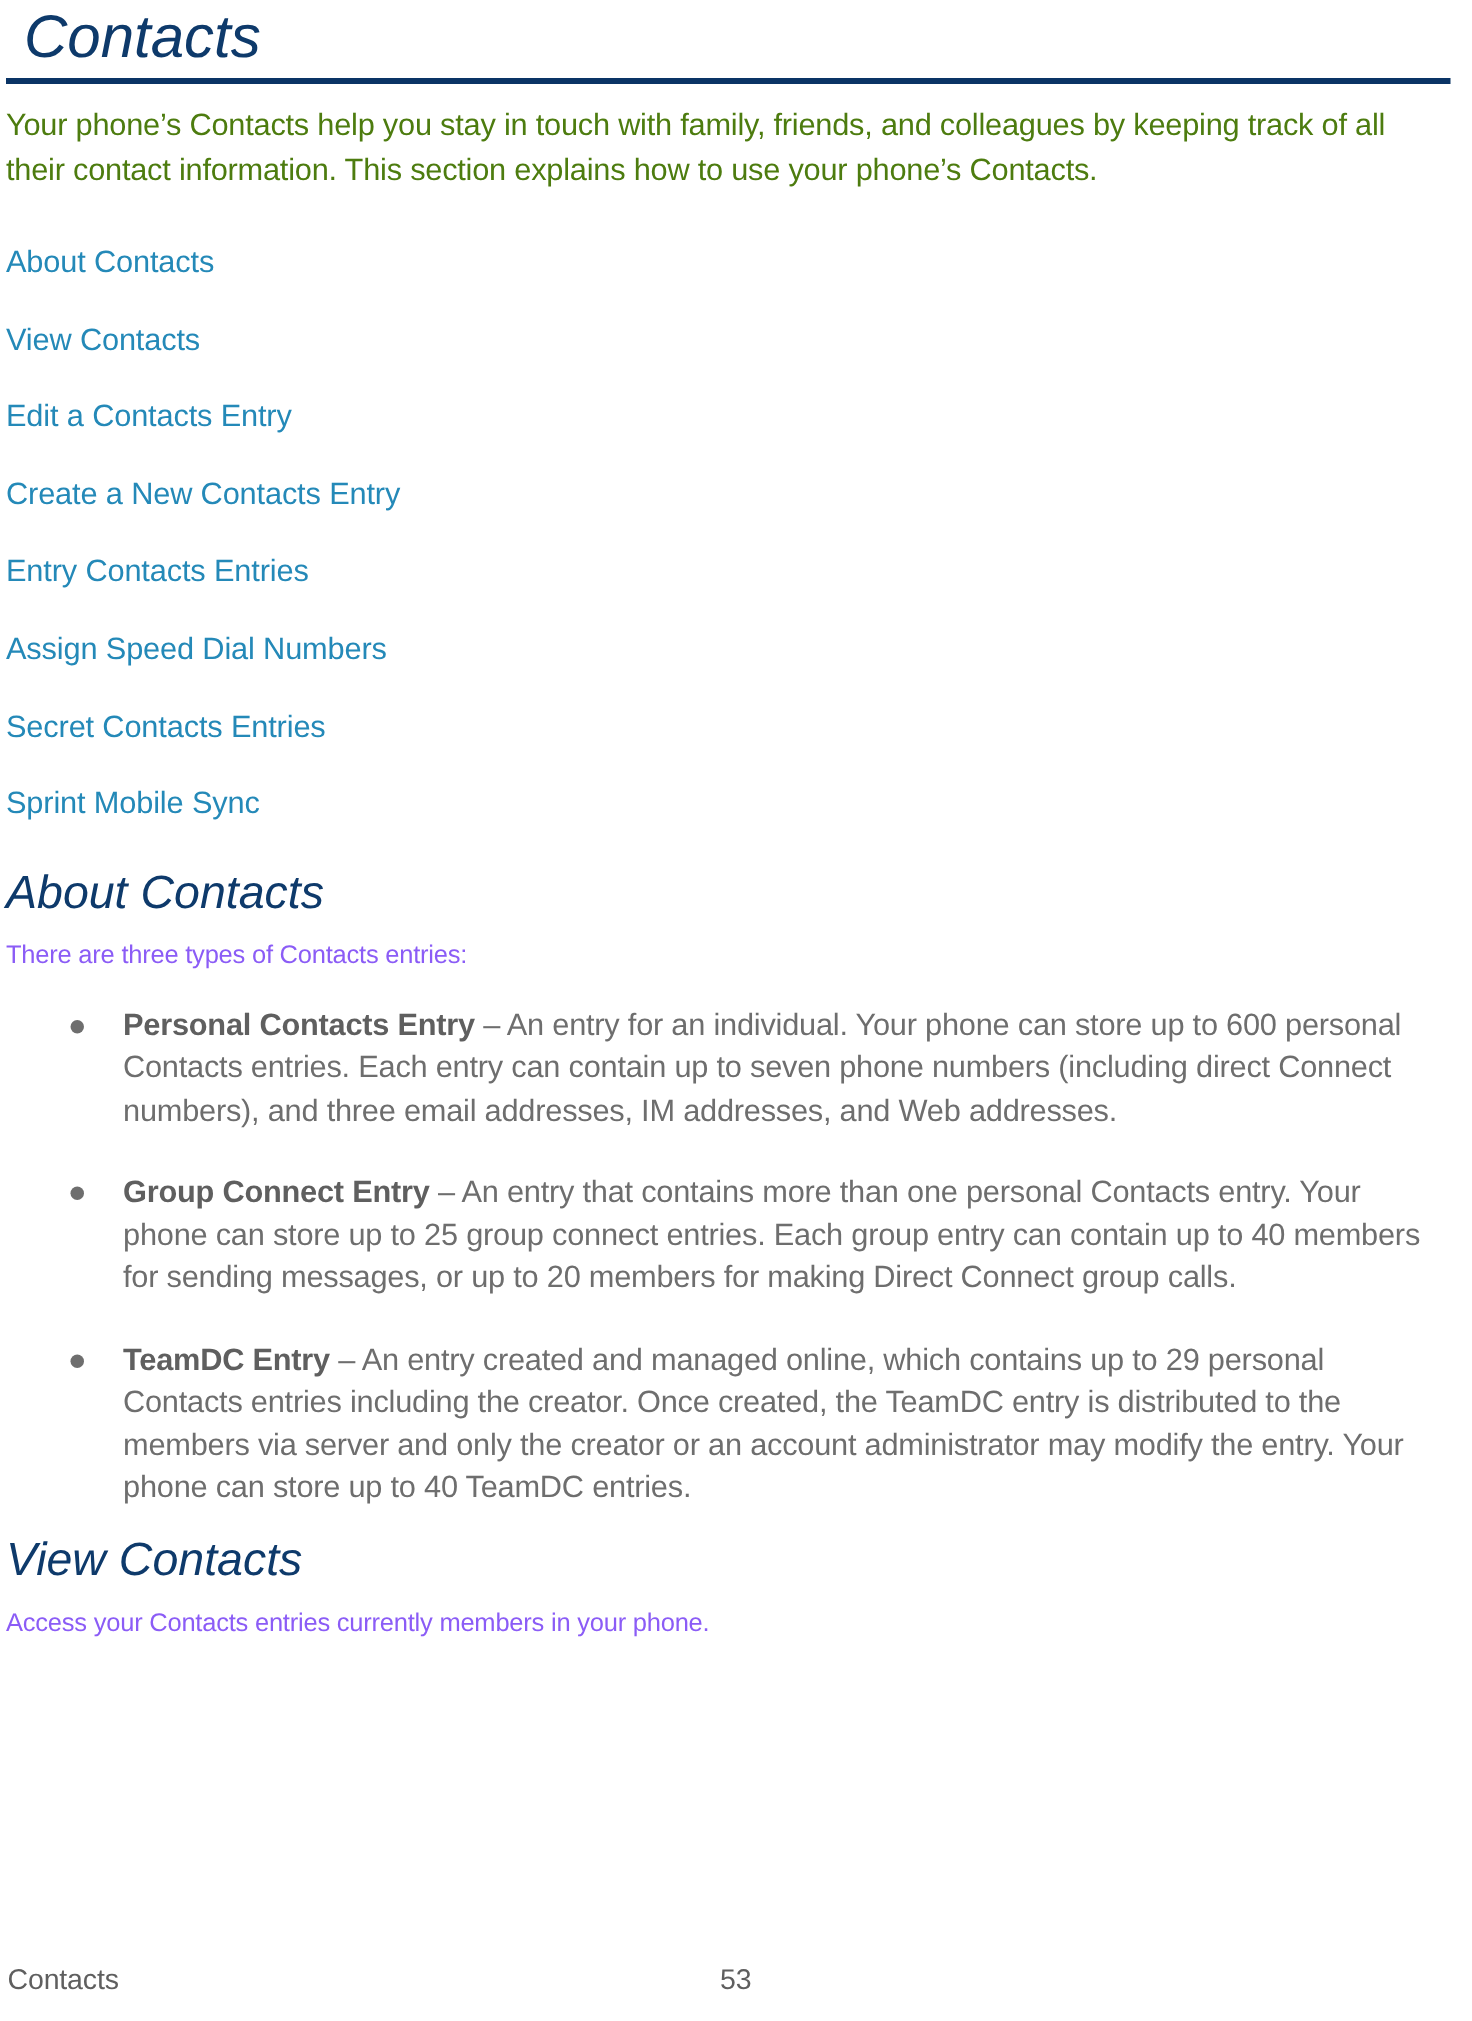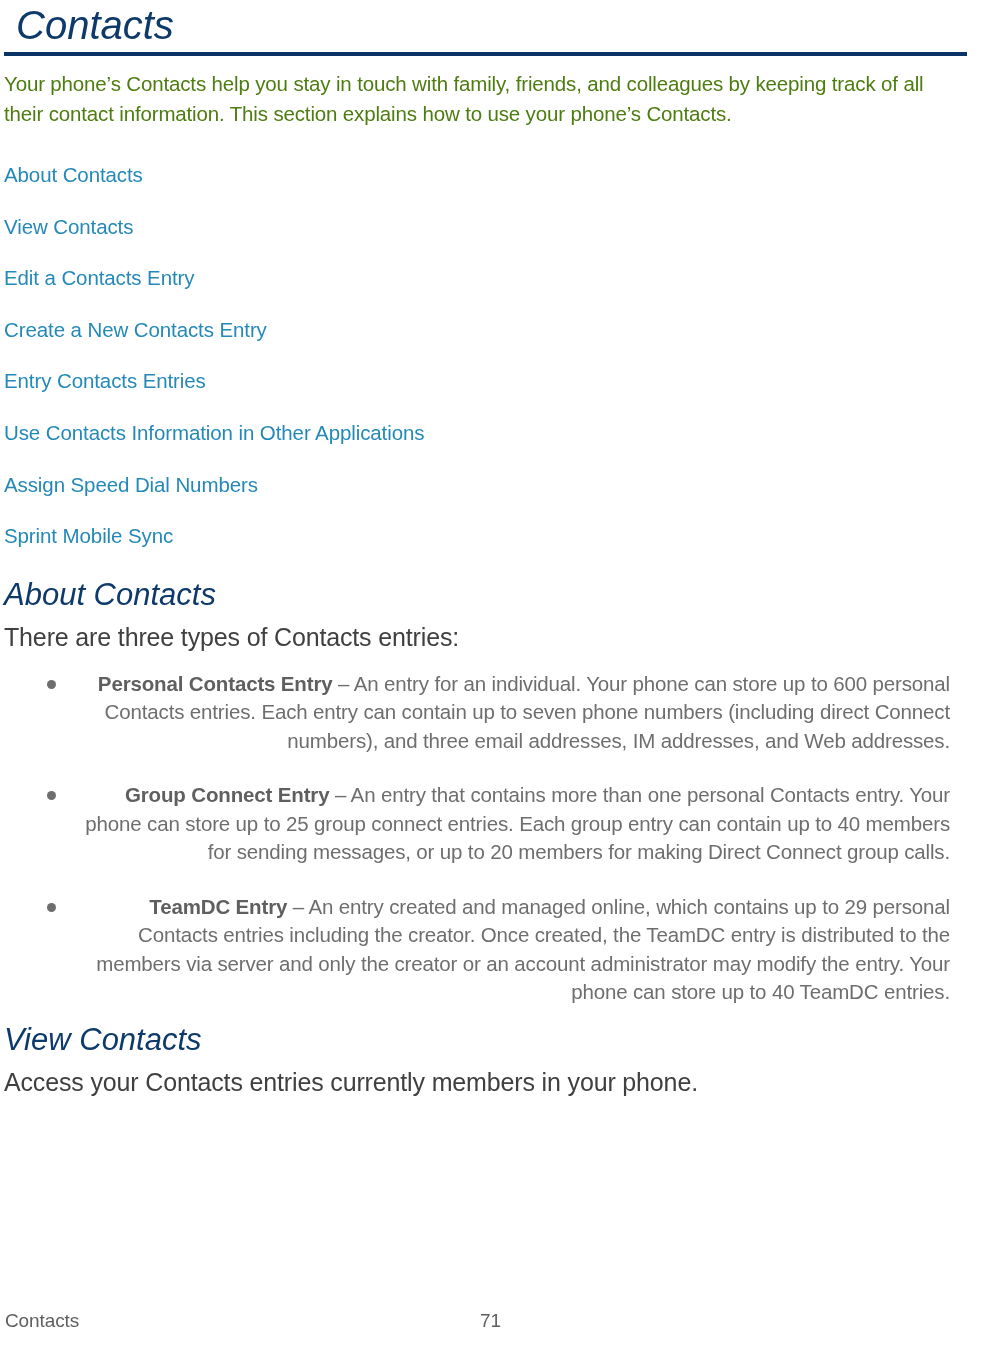--- a/index.html
+++ b/index.html
@@ -79,34 +79,33 @@
     font-style: italic;
     font-weight: 400;
     font-size: 31px;
     line-height: 38px;
     color: #0E3A6B;
     margin: 14px 0 0 2px;
     letter-spacing: 0px;
   }
 
   .section-text {
-    color: #404040;
-    font-size: 25px;
+    color: #8b5cf6;
+    font-size: 17px;
     line-height: 30px;
     margin: 8px 0 0 2px;
     width: 948px;
     letter-spacing: -0.15px;
   }
 
   
   .bullets {
     margin: 18px 0 0 0;
     padding: 0;
     list-style: none;
-    text-align: right;
   }
   .bullet-item {
     position: relative;
     margin: 0 0 26px 0;
     padding: 0 0 0 80px;
     width: 868px;
     box-sizing: content-box;
     color: #6E6E6E;
     font-size: 20.5px;
     line-height: 28.5px;
@@ -165,22 +164,22 @@
   <div class="title-rule"></div>
 
   <p class="intro">Your phone’s Contacts help you stay in touch with family, friends, and colleagues by keeping track of all their contact information. This section explains how to use your phone’s Contacts.</p>
 
   <ul class="toc">
     <li><a class="toc-link" href="#">About Contacts</a></li>
     <li><a class="toc-link" href="#">View Contacts</a></li>
     <li><a class="toc-link" href="#">Edit a Contacts Entry</a></li>
     <li><a class="toc-link" href="#">Create a New Contacts Entry</a></li>
     <li><a class="toc-link" href="#">Entry Contacts Entries</a></li>
-    <li><a class="toc-link" href="#">Use Contacts Information in Other Applications</a></li>
     <li><a class="toc-link" href="#">Assign Speed Dial Numbers</a></li>
+    <li><a class="toc-link" href="#">Secret Contacts Entries</a></li>
     <li><a class="toc-link" href="#">Sprint Mobile Sync</a></li>
   </ul>
 
   <h2 class="section-heading">About Contacts</h2>
   <p class="section-text">There are three types of Contacts entries:</p>
 
   <ul class="bullets">
     <li class="bullet-item">
       <span class="bullet-marker"></span>
       <span class="bullet-term">Personal Contacts Entry</span><span> – An entry for an individual. Your phone can store up to 600 personal Contacts entries. Each entry can contain up to seven phone numbers (including direct Connect numbers), and three email addresses, IM addresses, and Web addresses.</span>
@@ -193,16 +192,16 @@
       <span class="bullet-marker"></span>
       <span class="bullet-term">TeamDC Entry</span><span> – An entry created and managed online, which contains up to 29 personal Contacts entries including the creator. Once created, the TeamDC entry is distributed to the members via server and only the creator or an account administrator may modify the entry. Your phone can store up to 40 TeamDC entries.</span>
     </li>
   </ul>
 
   <h2 class="section-heading">View Contacts</h2>
   <p class="section-text">Access your Contacts entries currently members in your phone.</p>
 
   <div class="footer">
     <span class="footer-left">Contacts</span>
-    <span class="footer-page">71</span>
+    <span class="footer-page">53</span>
   </div>
 
 </div>
 
 </body></html>

